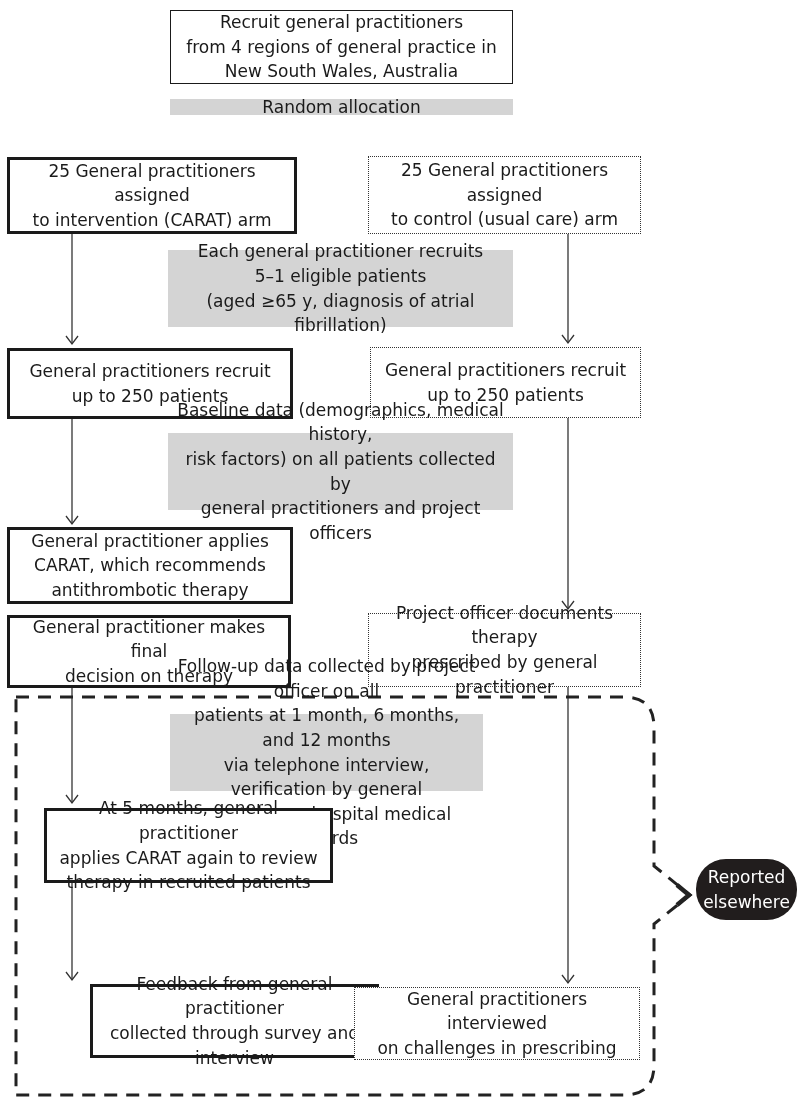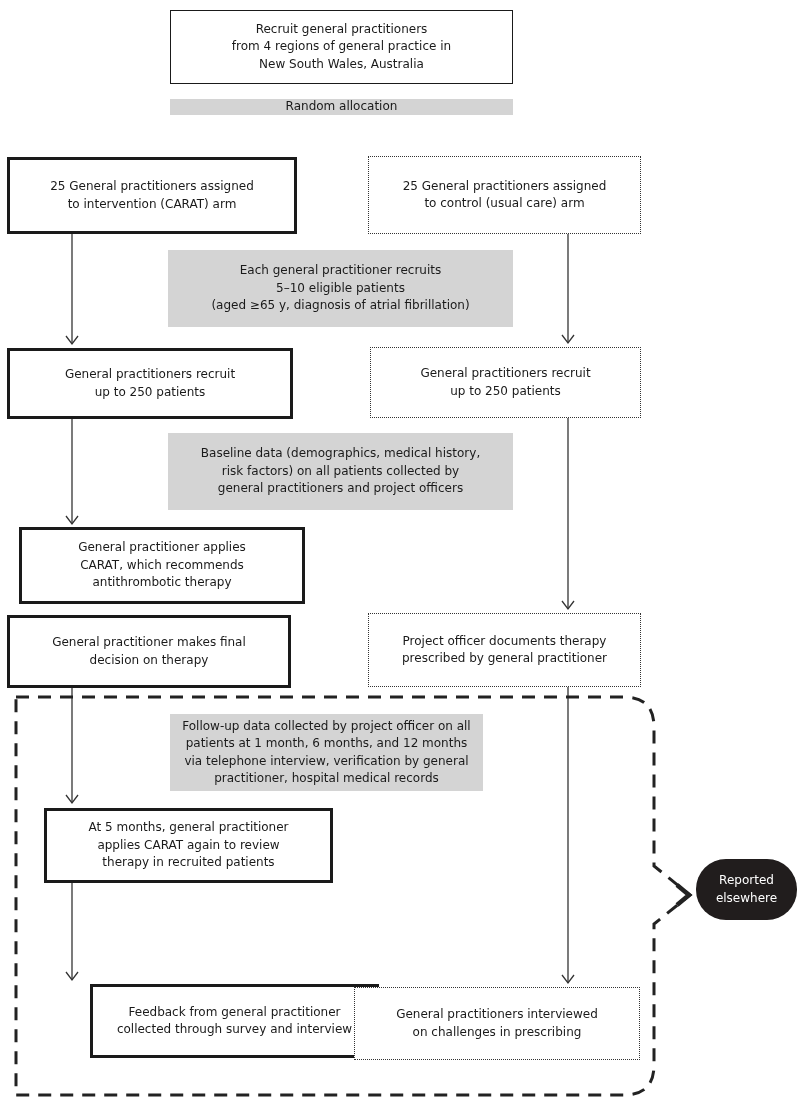--- a/index.html
+++ b/index.html
@@ -8,21 +8,21 @@
     width:804px;height:1104px;
     background:var(--page_bg,#fff);
     font-family:"DejaVu Sans","Liberation Sans",sans-serif;
     color:var(--text,#1a1a1a);
     overflow:hidden;
   }
   .node{
     position:absolute;
     display:flex;align-items:center;justify-content:center;
     text-align:center;
-    font-size:12px;line-height:1.45;
+    font-size:17px;line-height:1.45;
     background:#fff;
     box-sizing:border-box;
     z-index:2;
   }
   .node span{white-space:pre-line;display:block;padding:0 6px;}
   .thin  {border:1.5px solid var(--border,#1a1a1a);}
   .thick {border:3.5px solid var(--border,#1a1a1a);}
   .dotted{border:1.5px dotted #333;}
   .bar   {background:var(--bar_bg,#d4d4d4);border:none;}
   .dark  {background:var(--dark_bg,#211d1d);color:var(--dark_text,#fff);border:none;}
@@ -85,40 +85,40 @@
     <span>25 General practitioners assigned
 to intervention (CARAT) arm</span>
   </div>
   <div class="node dotted" style="left:368px;top:156px;width:273px;height:78px;">
     <span>25 General practitioners assigned
 to control (usual care) arm</span>
   </div>
 
   <div class="node bar" style="left:168px;top:250px;width:345px;height:77px;">
     <span>Each general practitioner recruits
-5–10 eligible patients
+5–1 eligible patients
 (aged ≥65 y, diagnosis of atrial fibrillation)</span>
   </div>
 
   <div class="node thick" style="left:7px;top:348px;width:286px;height:71px;">
     <span>General practitioners recruit
 up to 250 patients</span>
   </div>
   <div class="node dotted" style="left:370px;top:347px;width:271px;height:71px;">
     <span>General practitioners recruit
 up to 250 patients</span>
   </div>
 
   <div class="node bar" style="left:168px;top:433px;width:345px;height:77px;">
     <span>Baseline data (demographics, medical history,
 risk factors) on all patients collected by
 general practitioners and project officers</span>
   </div>
 
-  <div class="node thick" style="left:7px;top:527px;width:286px;height:77px;margin-left:12px;">
+  <div class="node thick" style="left:7px;top:527px;width:286px;height:77px;">
     <span>General practitioner applies
 CARAT, which recommends
 antithrombotic therapy</span>
   </div>
   <div class="node thick" style="left:7px;top:615px;width:284px;height:73px;">
     <span>General practitioner makes final
 decision on therapy</span>
   </div>
   <div class="node dotted" style="left:368px;top:613px;width:273px;height:74px;">
     <span>Project officer documents therapy

